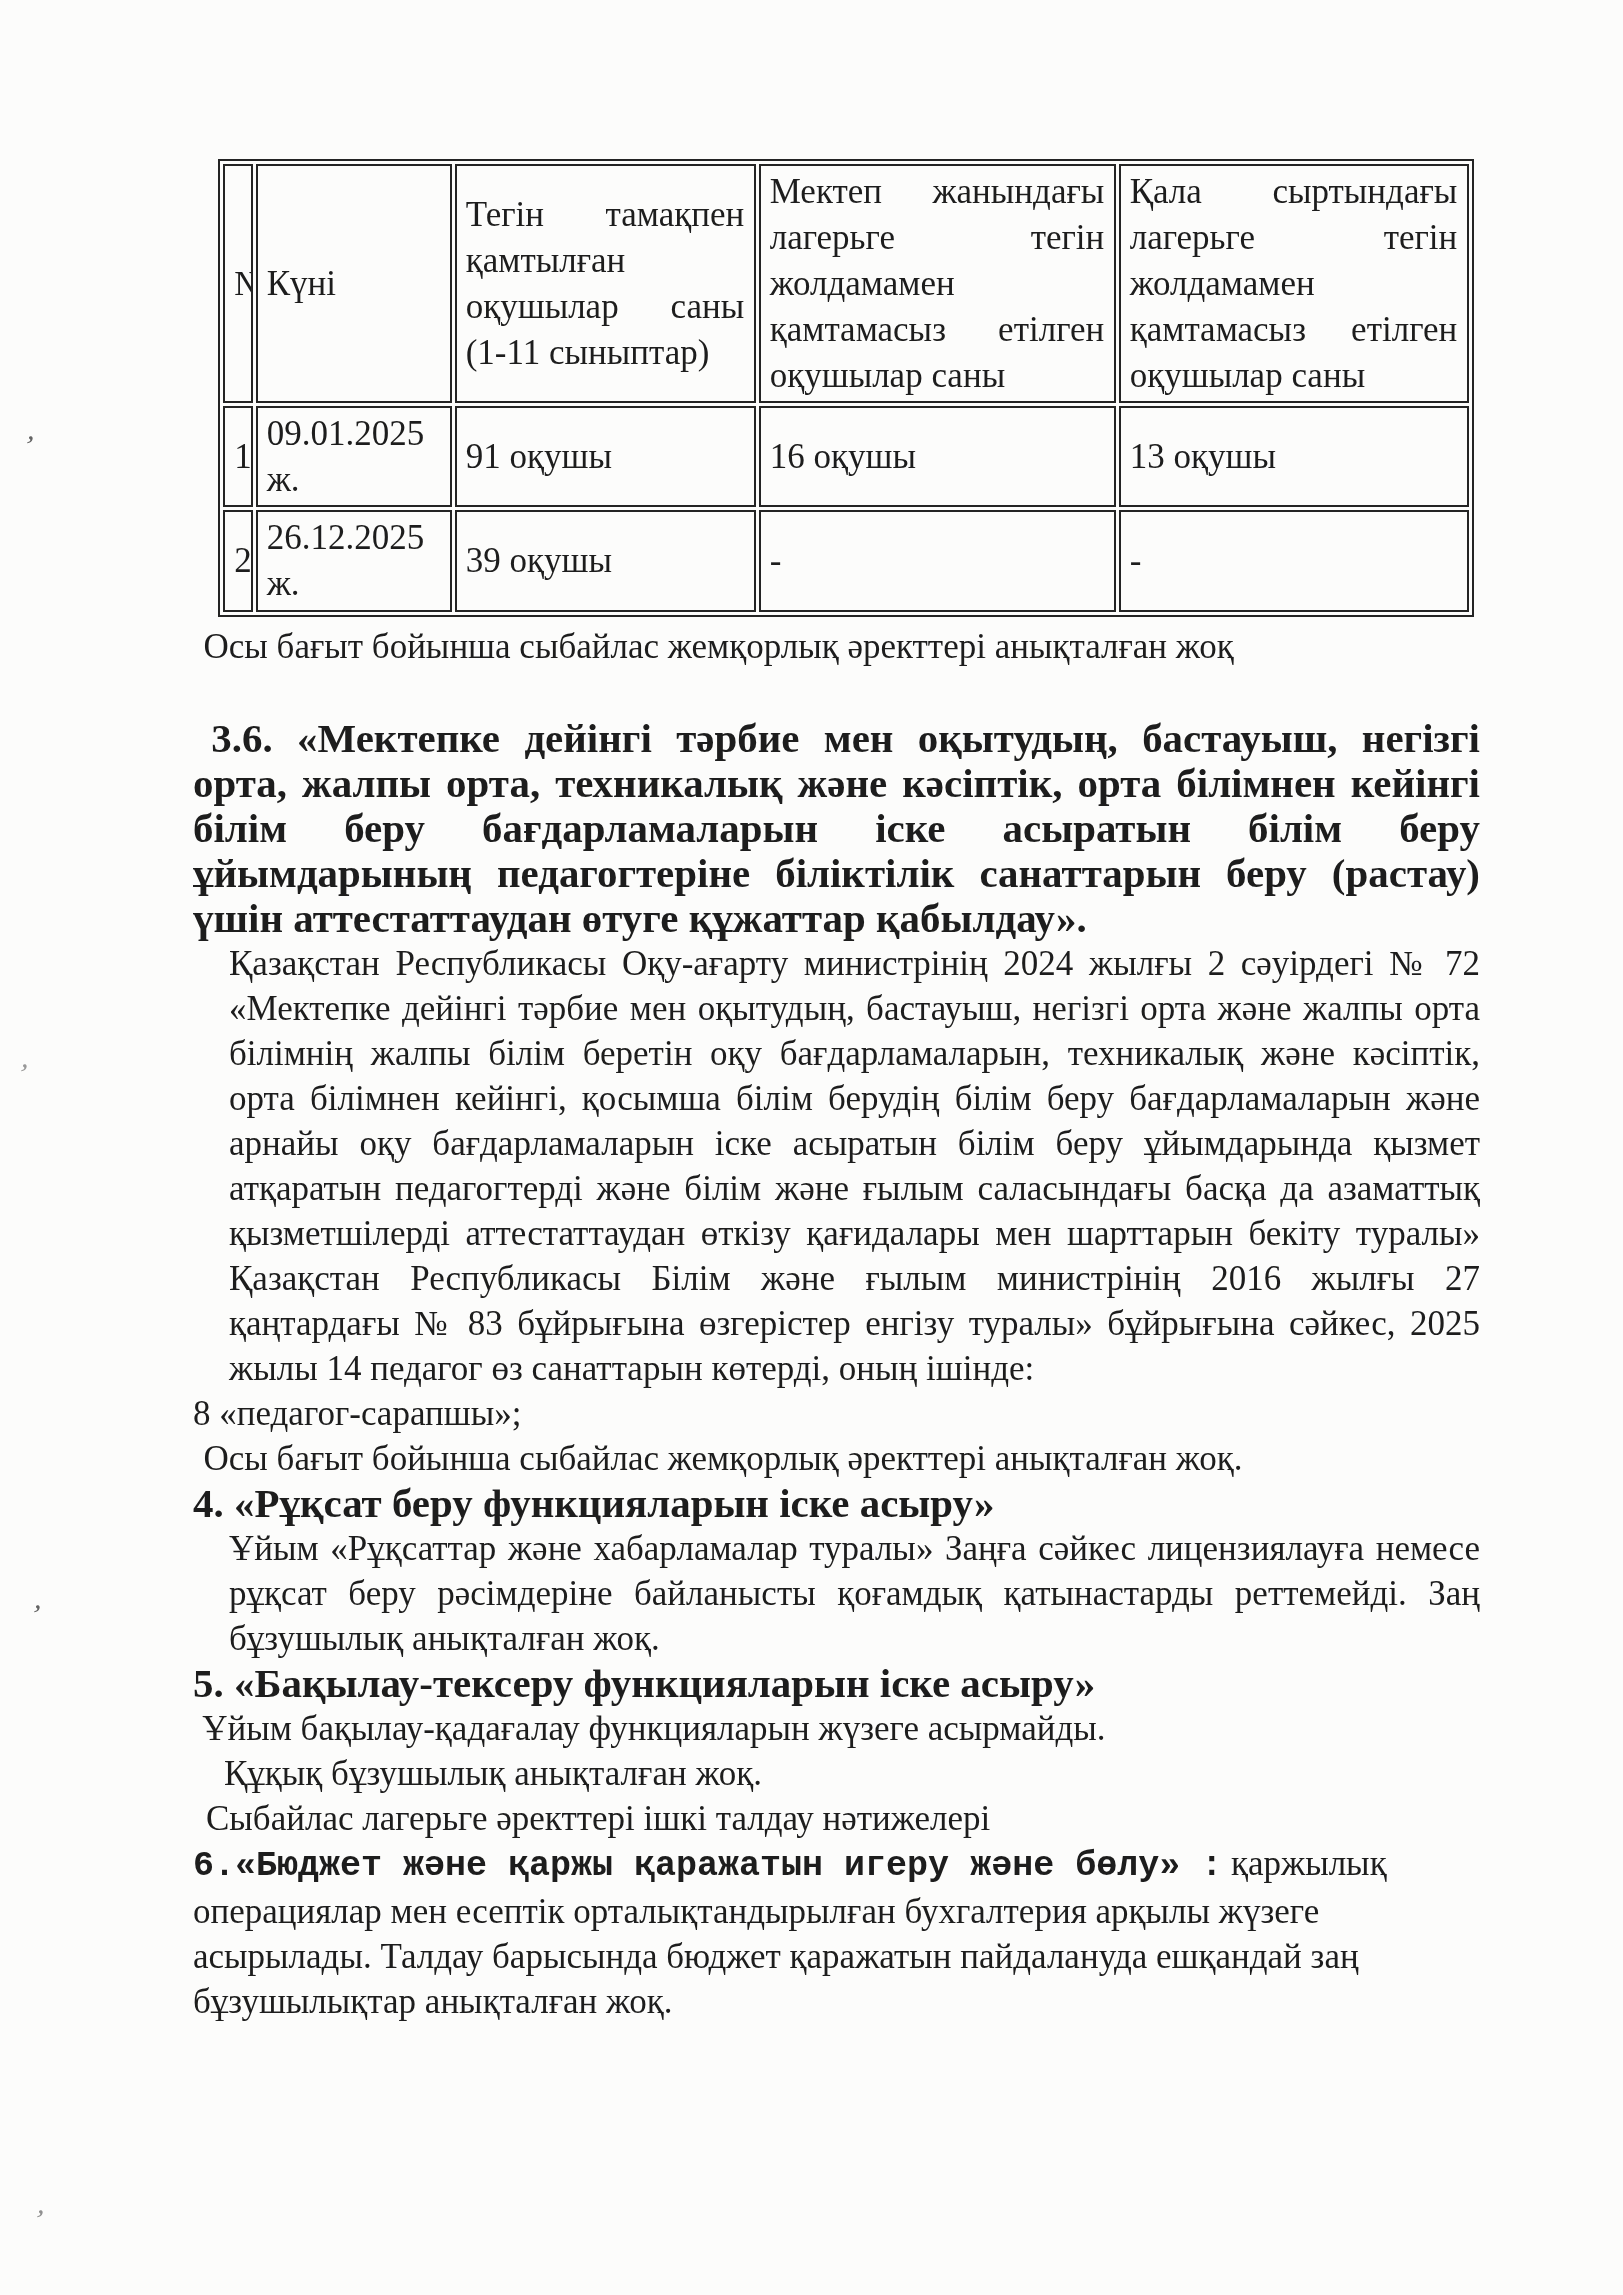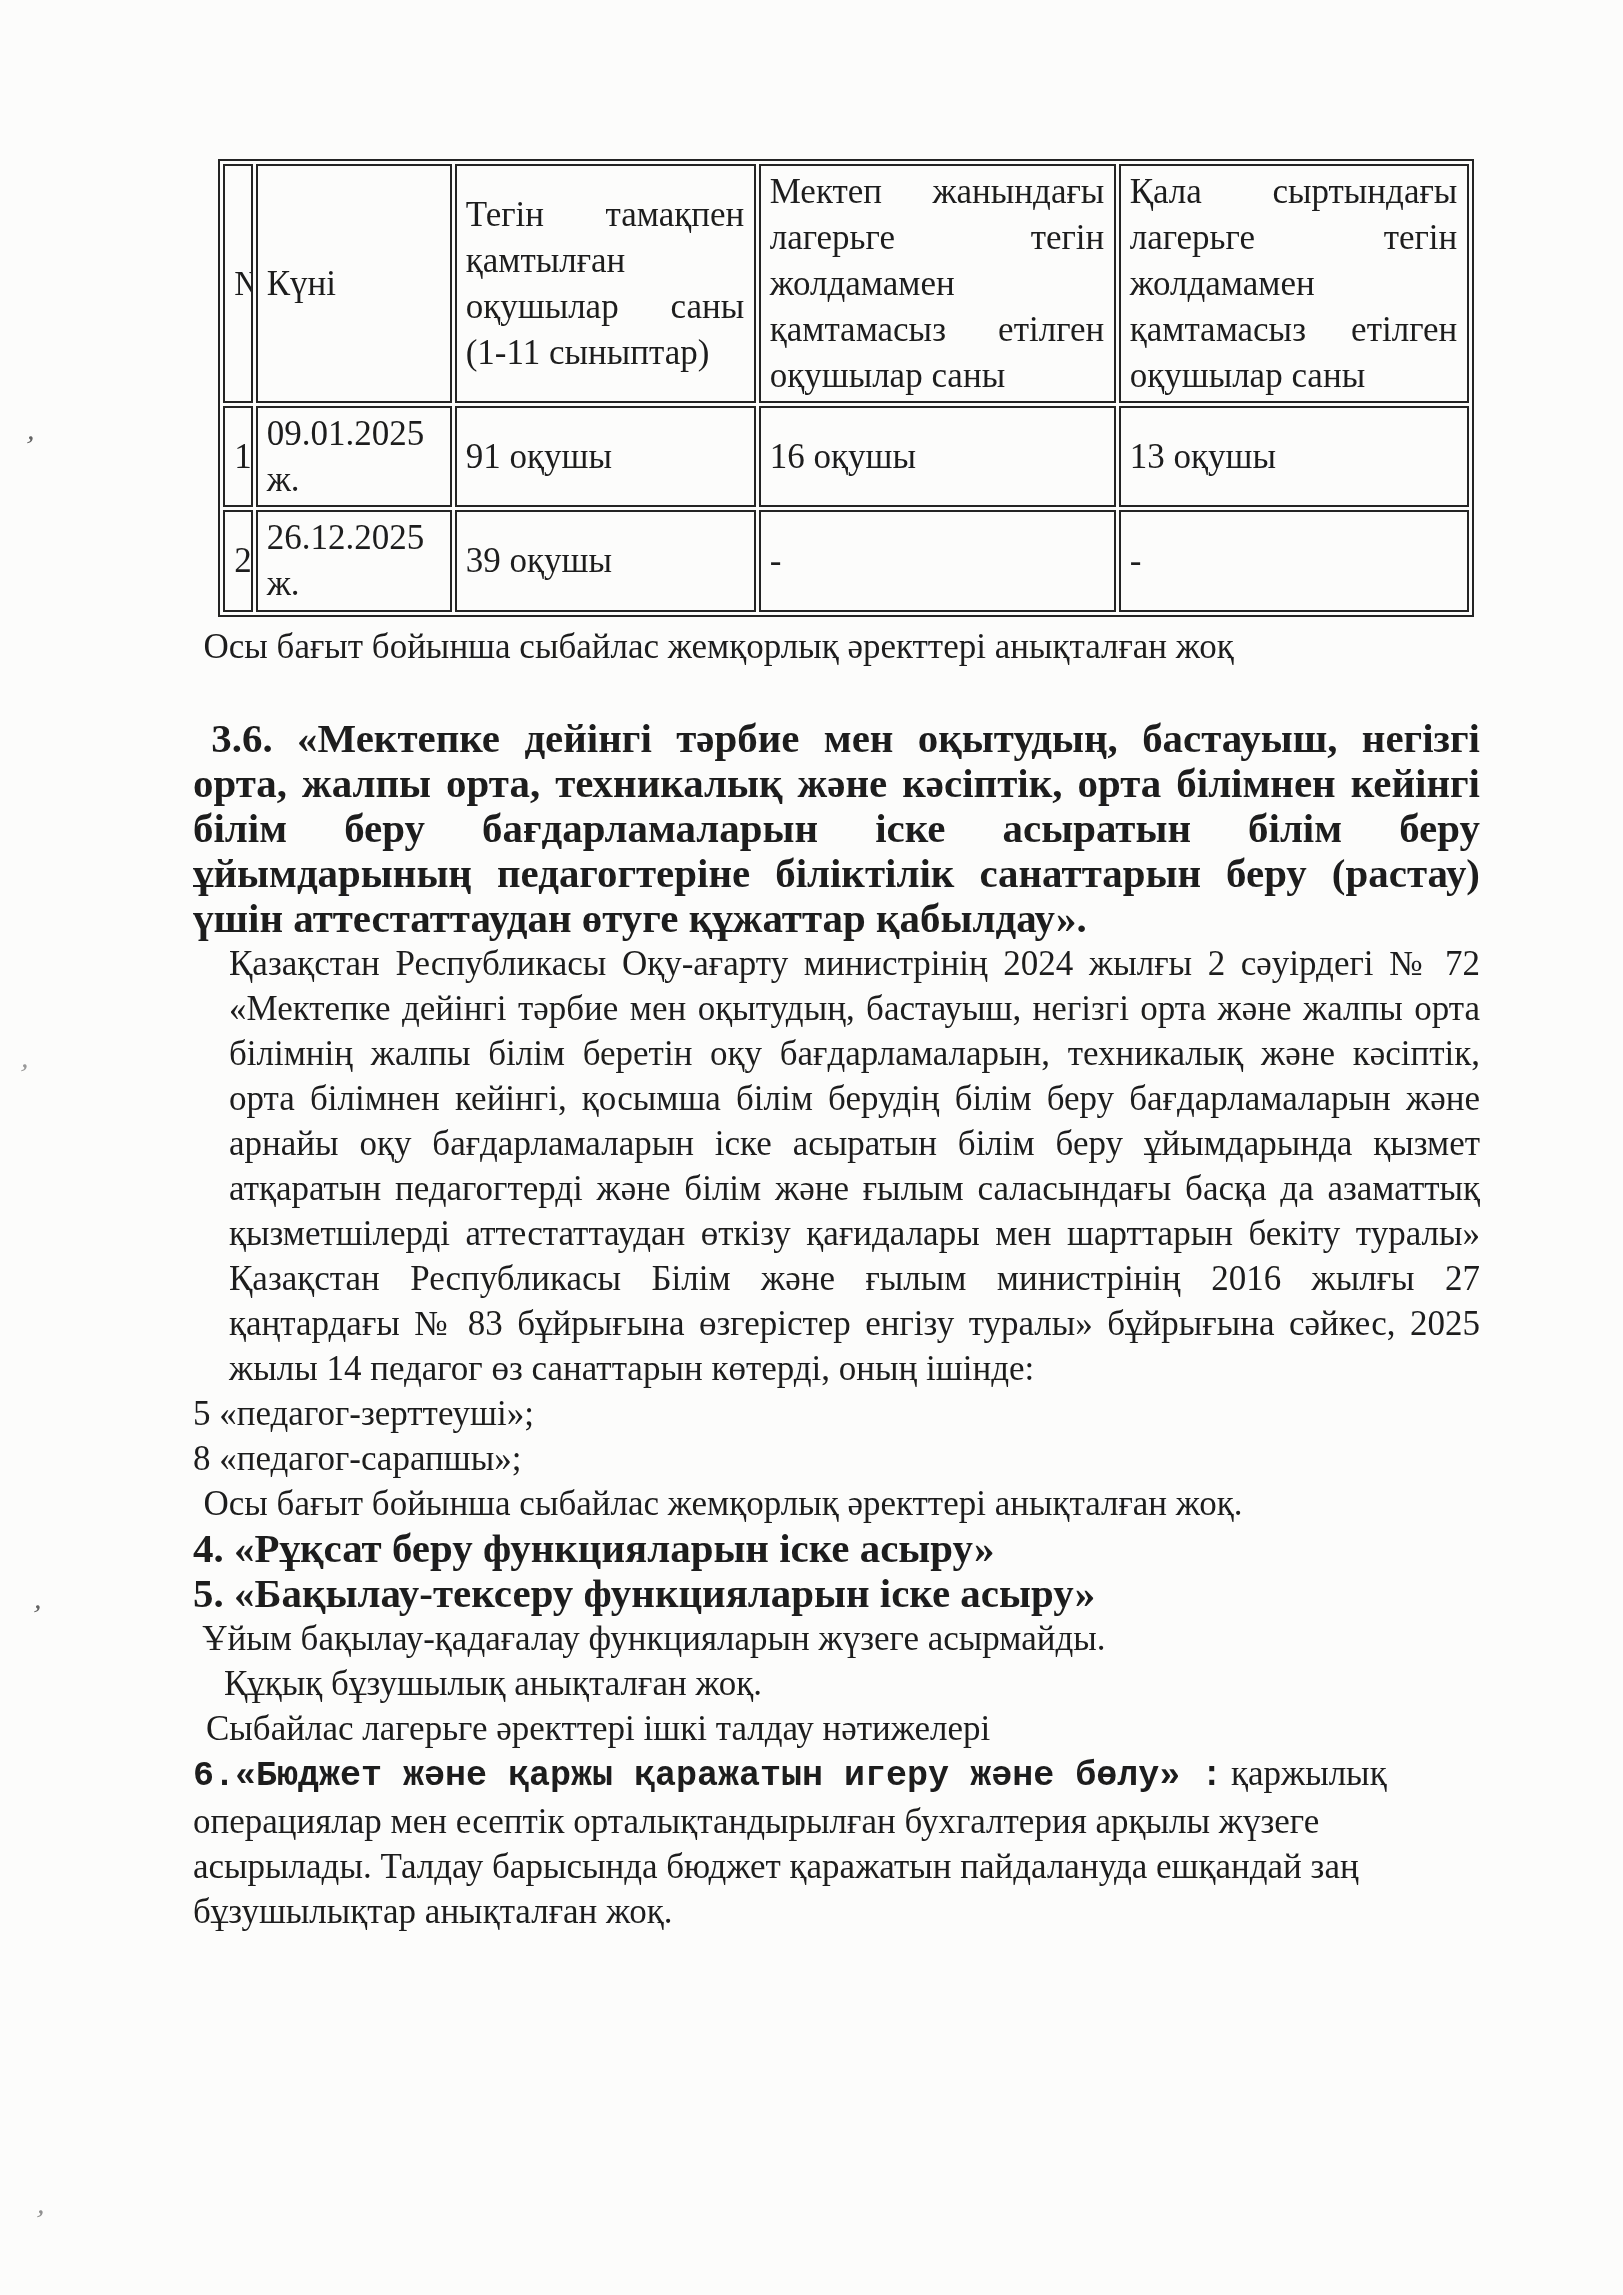--- a/index.html
+++ b/index.html
@@ -109,26 +109,26 @@
       </tr>
     </tbody>
       </table>
 
     <p class="note">Осы бағыт бойынша сыбайлас жемқорлық әректтері анықталған жоқ</p>
 
     <h3 class="h36">3.6. «Мектепке дейінгі тәрбие мен оқытудың, бастауыш, негізгі орта, жалпы орта, техникалық және кәсіптік, орта білімнен кейінгі білім беру бағдарламаларын іске асыратын білім беру ұйымдарының педагогтеріне біліктілік санаттарын беру (растау) үшін аттестаттаудан өтуге құжаттар қабылдау».</h3>
 
     <p class="para">Қазақстан Республикасы Оқу-ағарту министрінің 2024 жылғы 2 сәуірдегі № 72 «Мектепке дейінгі тәрбие мен оқытудың, бастауыш, негізгі орта және жалпы орта білімнің жалпы білім беретін оқу бағдарламаларын, техникалық және кәсіптік, орта білімнен кейінгі, қосымша білім берудің білім беру бағдарламаларын және арнайы оқу бағдарламаларын іске асыратын білім беру ұйымдарында қызмет атқаратын педагогтерді және білім және ғылым саласындағы басқа да азаматтық қызметшілерді аттестаттаудан өткізу қағидалары мен шарттарын бекіту туралы» Қазақстан Республикасы Білім және ғылым министрінің 2016 жылғы 27 қаңтардағы № 83 бұйрығына өзгерістер енгізу туралы» бұйрығына сәйкес, 2025 жылы 14 педагог өз санаттарын көтерді, оның ішінде:</p>
 
-    <p class="plist">5 «педагог-зерттеуші»;</p>
     <p class="plist">8 «педагог-сарапшы»;</p>
 
     <p class="note2">Осы бағыт бойынша сыбайлас жемқорлық әректтері анықталған жоқ.</p>
 
     <h3 class="hbold">4. «Рұқсат беру функцияларын іске асыру»</h3>
+    <p class="para">Ұйым «Рұқсаттар және хабарламалар туралы» Заңға сәйкес лицензиялауға немесе рұқсат беру рәсімдеріне байланысты қоғамдық қатынастарды реттемейді. Заң бұзушылық анықталған жоқ.</p>
 
     <h3 class="hbold">5. «Бақылау-тексеру функцияларын іске асыру»</h3>
     <p class="s5l1">Ұйым бақылау-қадағалау функцияларын жүзеге асырмайды.</p>
     <p class="s5l2">Құқық бұзушылық анықталған жоқ.</p>
     <p class="s5l3">Сыбайлас лагерьге әректтері ішкі талдау нәтижелері</p>
 
     <p class="s6">
       <span class="lead">6.«Бюджет және қаржы қаражатын игеру және бөлу» :</span><span> қаржылық операциялар мен есептік орталықтандырылған бухгалтерия арқылы жүзеге асырылады. Талдау барысында бюджет қаражатын пайдалануда ешқандай заң бұзушылықтар анықталған жоқ.</span>
     </p>
 

